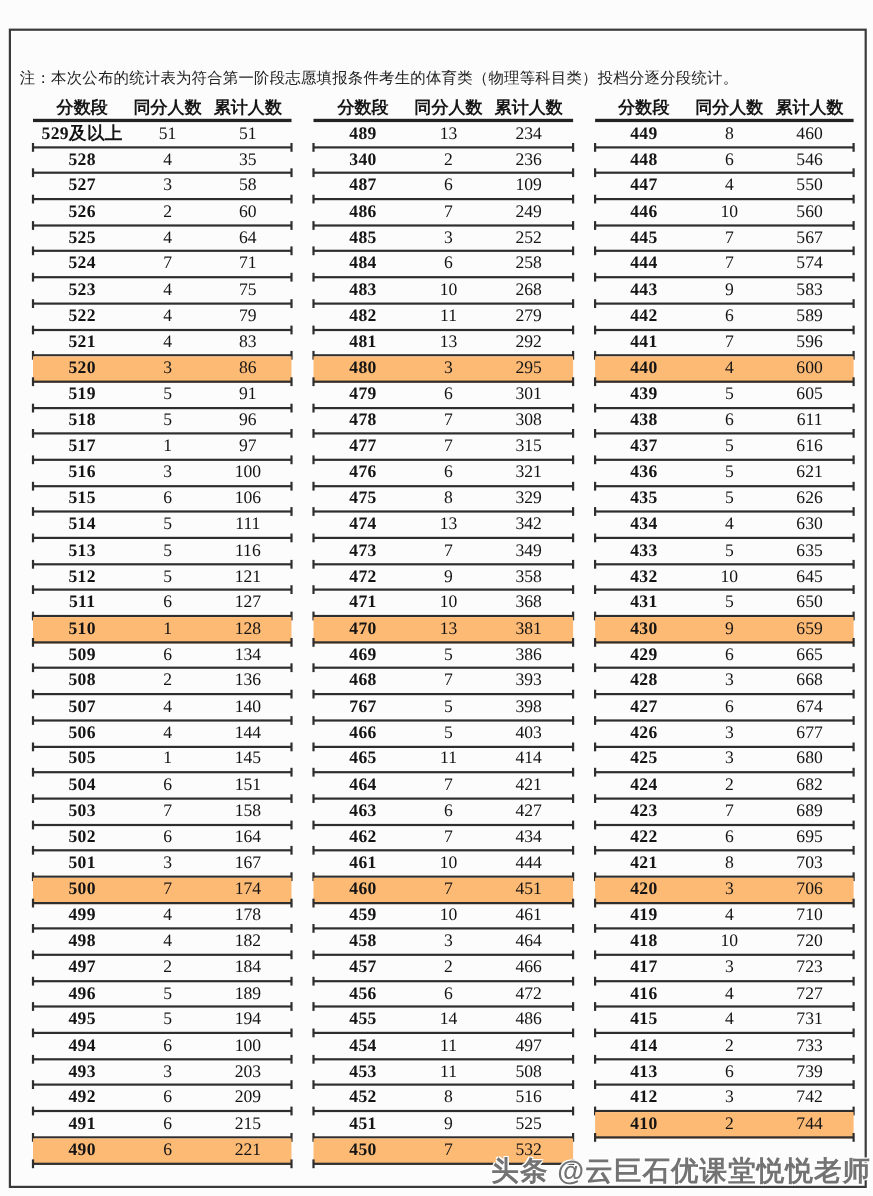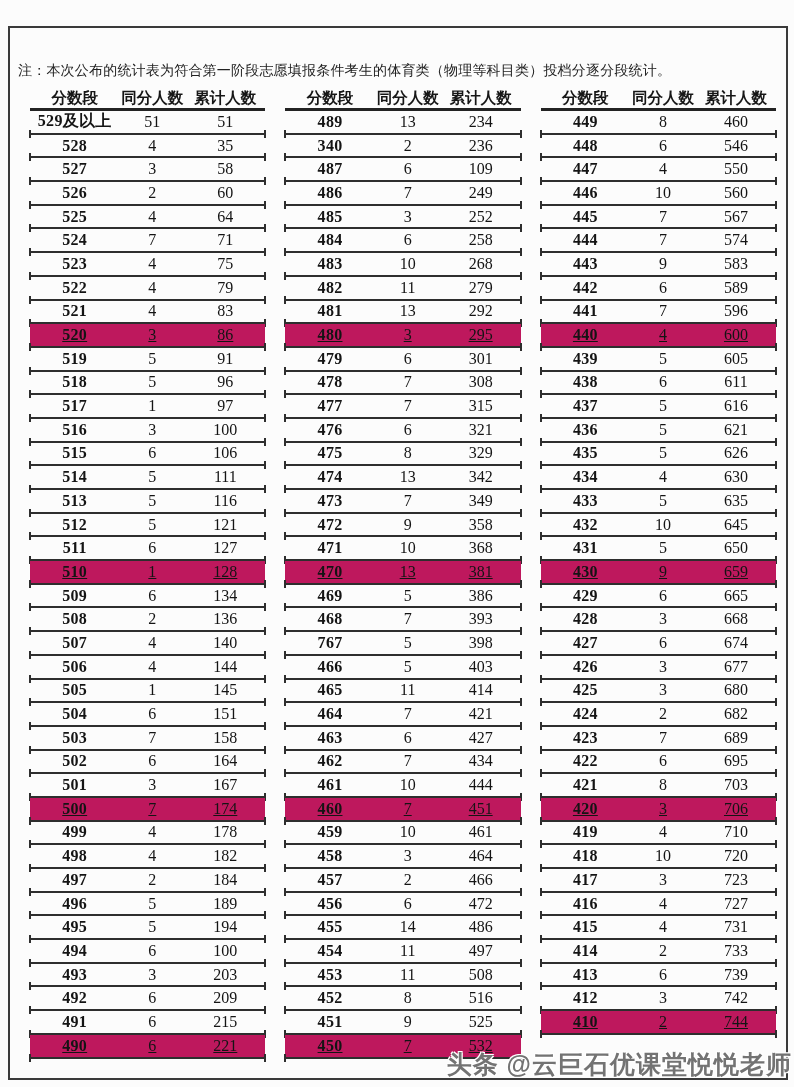--- a/index.html
+++ b/index.html
@@ -59,21 +59,21 @@
     display: grid;
     grid-template-columns: 38% 28% 34%;
     align-items: center;
     height: 23.7px;
     border-bottom: 2px solid #2e2e2e;
     font-family: "Liberation Serif", "DejaVu Serif", serif;
     font-size: 16px;
     color: #141414;
     background: transparent;
   }
-  .row.shaded { background: #be185d; text-decoration: underline; }
+  .row.shaded { background: #fdba74; }
   
   .row::before, .row::after {
     content: "";
     position: absolute;
     bottom: -5px;
     width: 2px;
     height: 8px;
     background: #2e2e2e;
   }
   .row::before { left: -1px; }

